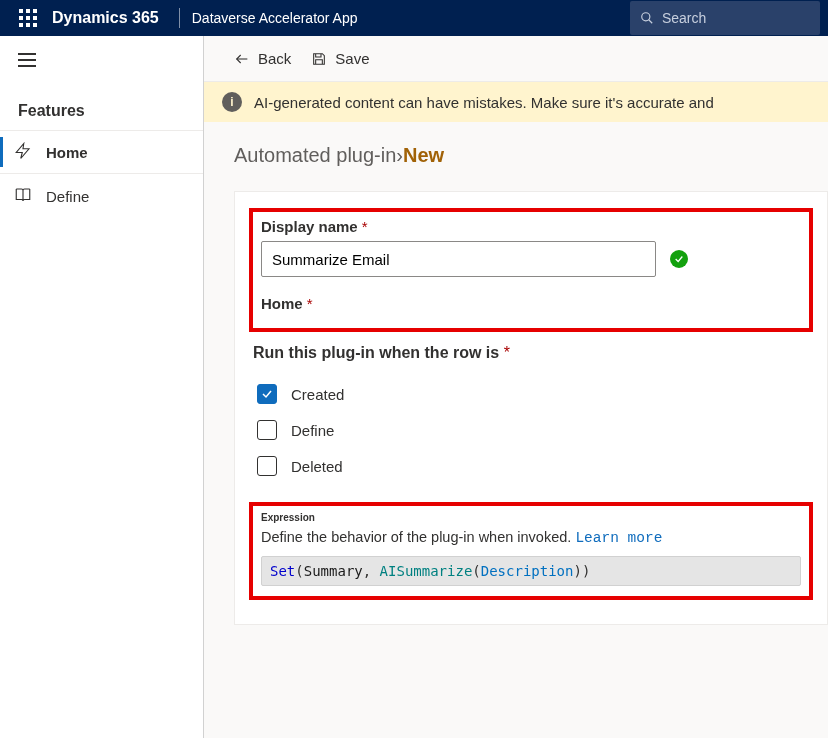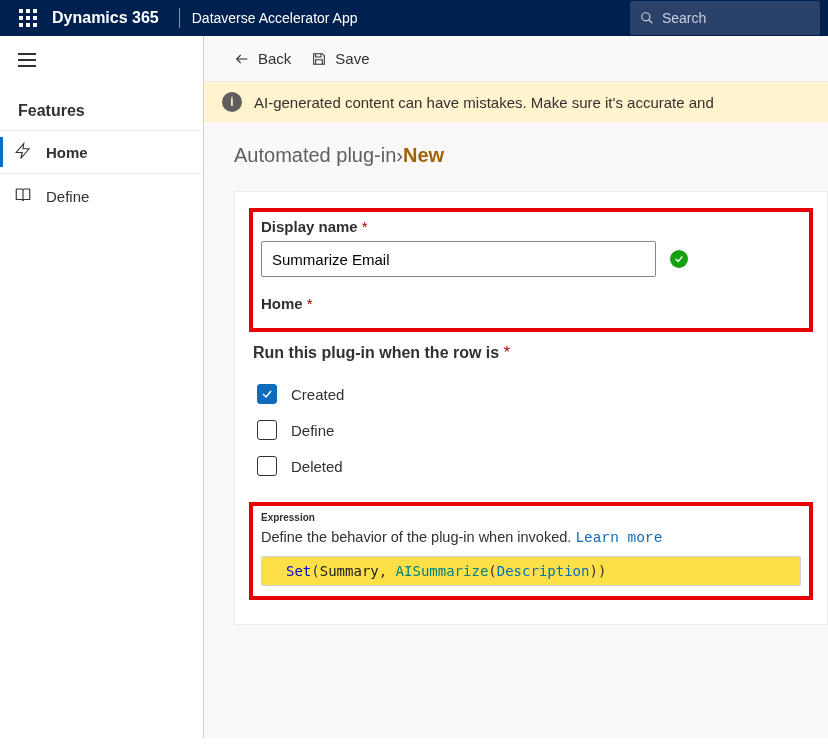--- a/index.html
+++ b/index.html
@@ -61,21 +61,21 @@
 
   .trigger-label { font-size: 16px; font-weight: 600; margin: 12px 4px 14px; }
   .chk-row { display: flex; align-items: center; gap: 14px; padding: 8px 8px; font-size: 15px; text-align: right; }
   .chk { width: 20px; height: 20px; border: 1px solid #323130; border-radius: 3px; display: flex; align-items: center; justify-content: center; cursor: pointer; }
   .chk.checked { background: #0F6CBD; border-color: #0F6CBD; }
   .chk.checked svg { width: 12px; height: 12px; stroke: #fff; stroke-width: 3; fill: none; }
 
   .expr-label { font-size: 10px; font-weight: 600; margin-bottom: 6px; }
   .expr-desc { font-size: 14.5px; color: #323130; margin-bottom: 10px; }
   .expr-desc a { color: #0F6CBD; text-decoration: none; cursor: pointer; font-family: Liberation Mono, monospace; }
-  .code-box { border: 1px solid #d1d1d1; border-radius: 2px; padding: 6px 24px; font-family: Consolas, monospace; font-size: 14px; background: #fde047; }
+  .code-box { border: 1px solid #d1d1d1; border-radius: 2px; padding: 6px 8px; font-family: Consolas, monospace; font-size: 14px; background: #e5e5e5; }
   .tok-fn { color: #0000cc; }
   .tok-id { color: #1a1a1a; }
   .tok-fn2 { color: #008080; }
   .tok-var { color: #0070c0; }
 </style>
 </head>
 <body>
 
 <div class="top-header">
   <div class="waffle">

